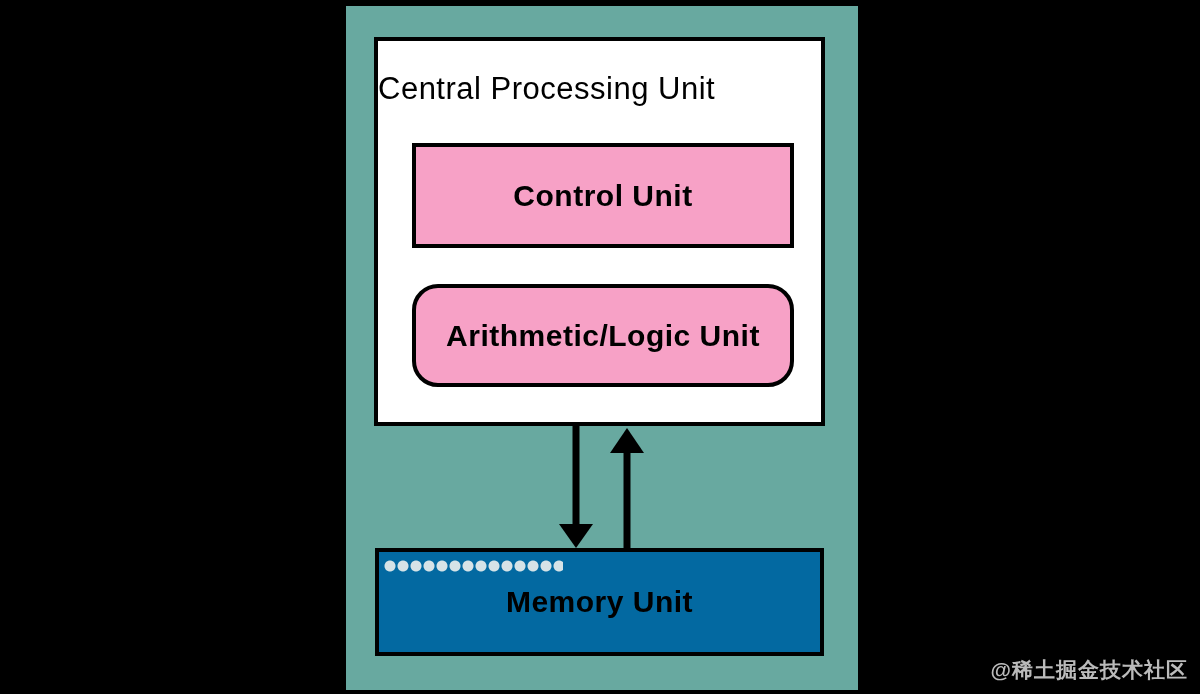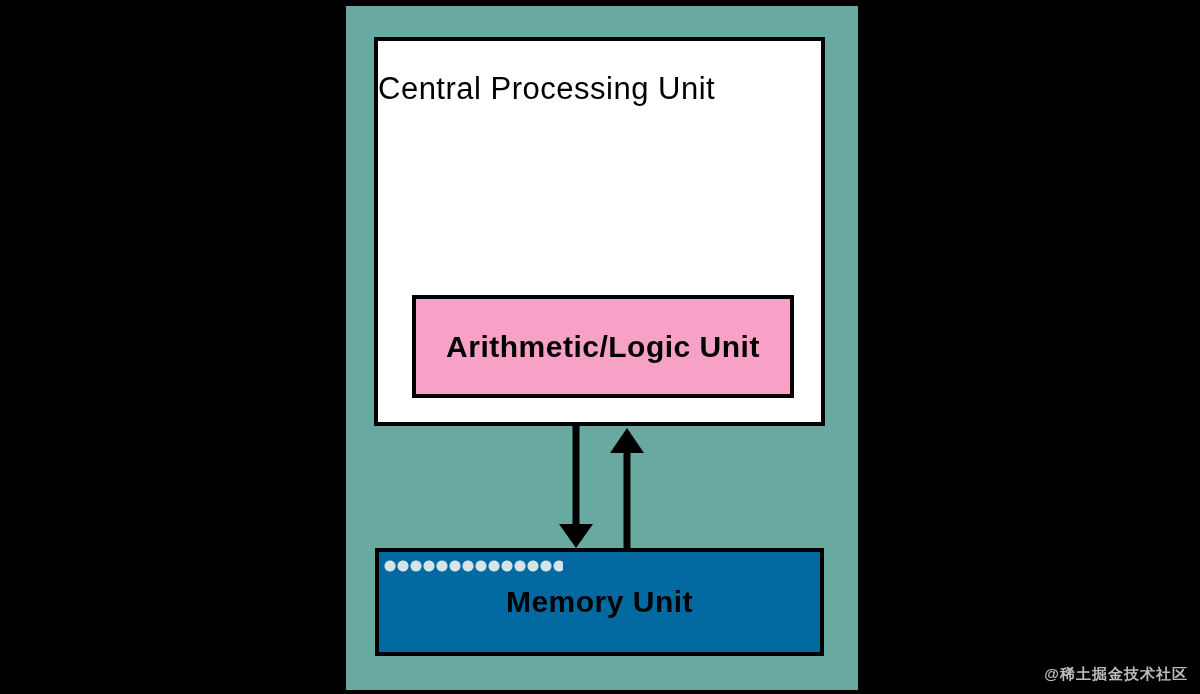--- a/index.html
+++ b/index.html
@@ -51,23 +51,24 @@
     background: #f7a1c6;
   }
   .control-box {
     left: 412px;
     top: 143px;
     width: 382px;
     height: 105px;
   }
   .alu-box {
     left: 412px;
-    top: 295px;
+    top: 284px;
     width: 382px;
     height: 103px;
+    border-radius: 26px;
   }
   .memory-box {
     left: 375px;
     top: 548px;
     width: 449px;
     height: 108px;
     background: #0369a1;
   }
   .box-label {
     font-size: 30px;
@@ -92,39 +93,42 @@
     background-image: radial-gradient(circle at 7px 10px, #edf1ef 5px, rgba(255,255,255,0) 6px);
     background-size: 13px 20px;
     background-repeat: repeat-x;
     opacity: 0.9;
     pointer-events: none;
   }
   .corner-watermark {
     position: absolute;
     right: 12px;
     bottom: 10px;
-    font-size: 15px;
+    font-size: 21px;
     font-weight: bold;
     color: rgba(220, 220, 220, 0.85);
     letter-spacing: 1px;
     white-space: nowrap;
     margin-left: 44px;
   }
 </style>
 </head>
 <body>
 
 <div class="canvas">
 
   <div class="teal-panel"></div>
 
   <div class="box cpu-box">
     <div class="cpu-title">Central Processing Unit</div>
   </div>
 
+  <div class="box pink-box control-box">
+    <span class="box-label">Control Unit</span>
+  </div>
 
   <div class="box pink-box alu-box">
     <span class="box-label">Arithmetic/Logic Unit</span>
   </div>
 
   <svg class="arrows" viewBox="0 0 120 122" xmlns="http://www.w3.org/2000/svg">
     <g>
       <line x1="26" y1="0" x2="26" y2="100" stroke="#000000" stroke-width="7"></line>
       <polygon points="9,98 43,98 26,122" fill="#000000"></polygon>
     </g>

